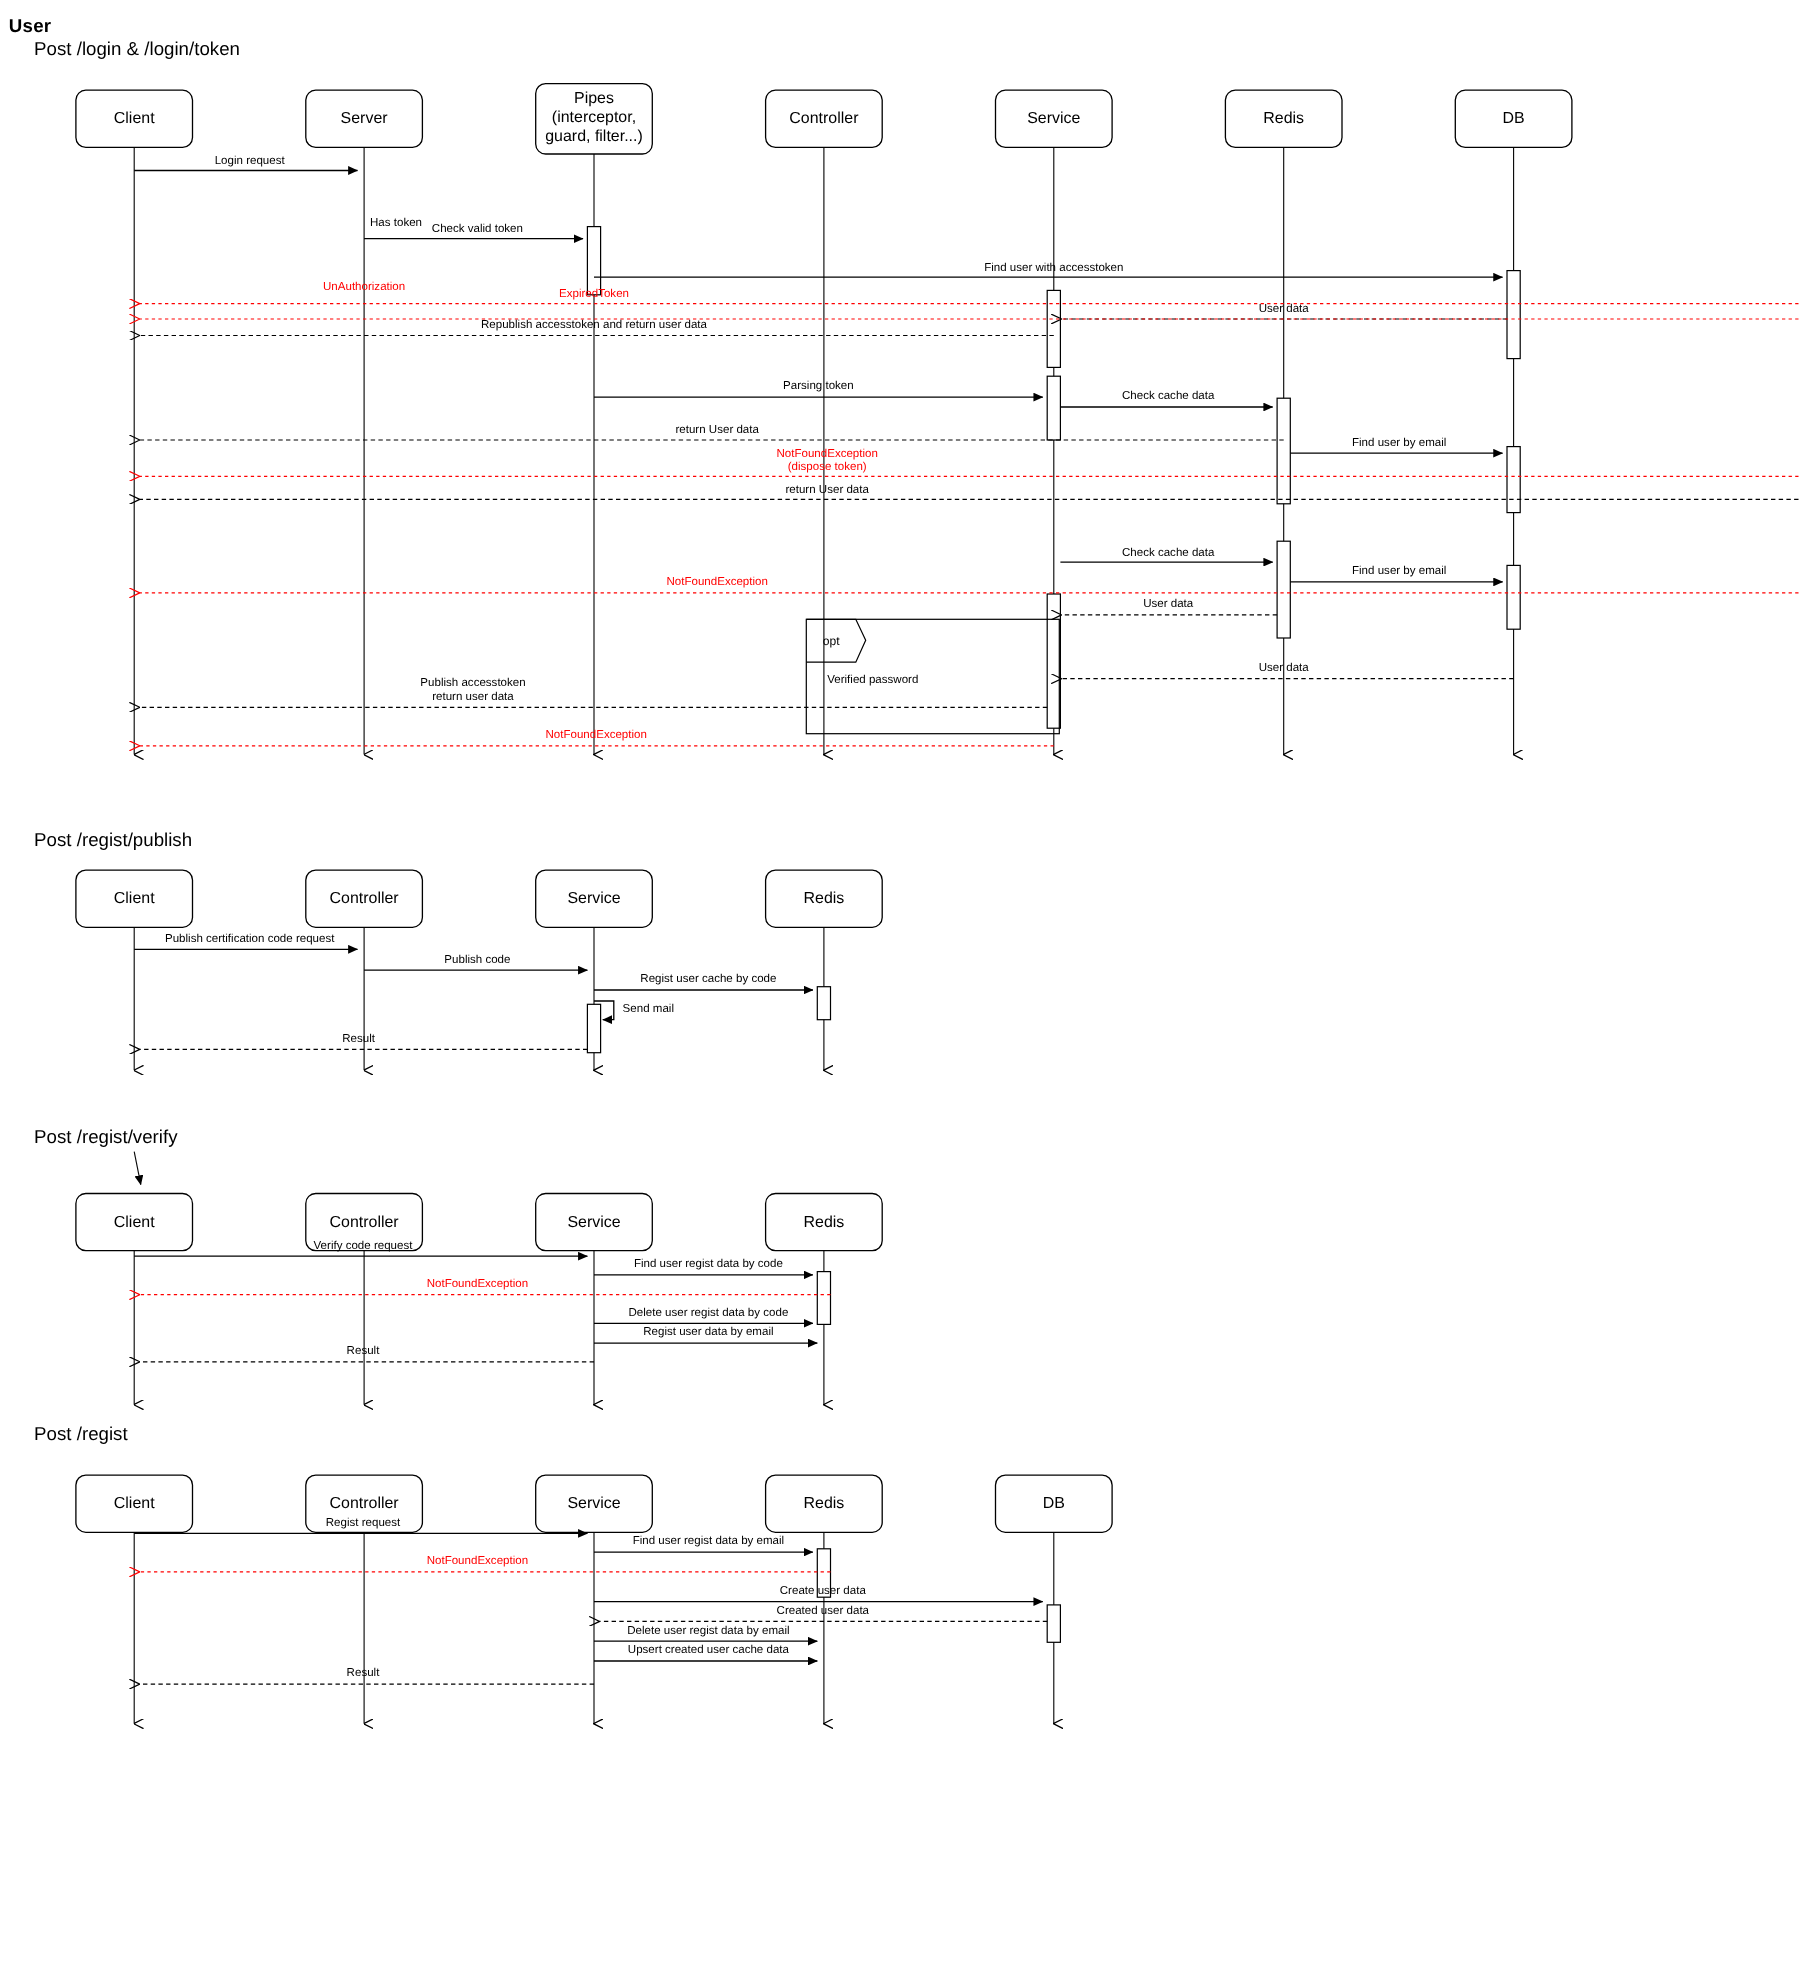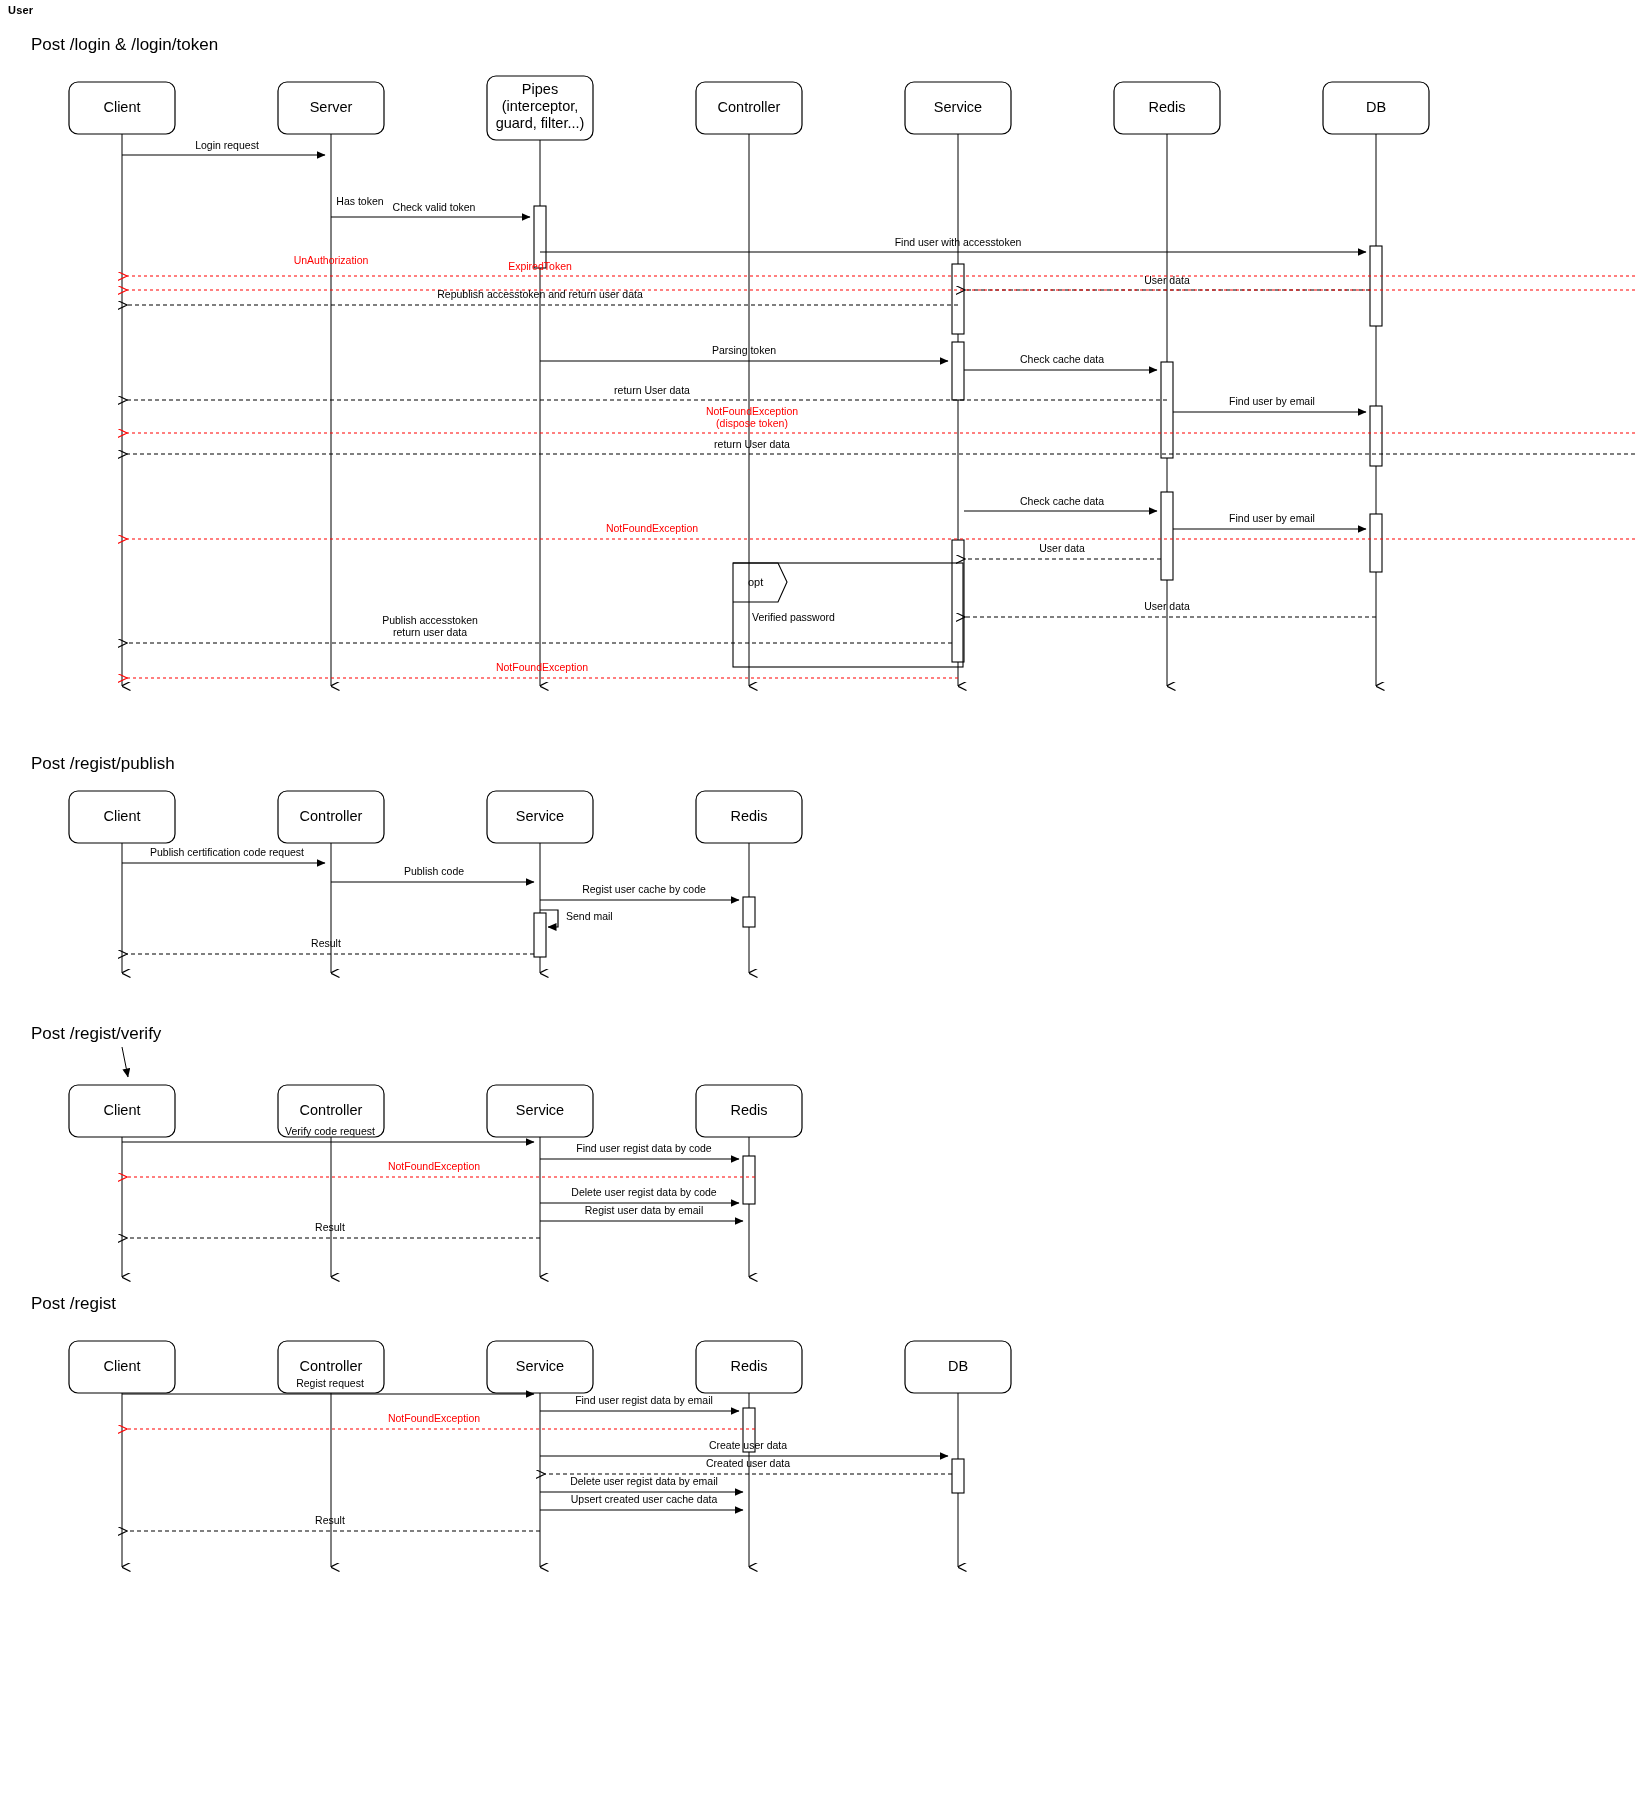--- a/index.html
+++ b/index.html
@@ -1,17 +1,17 @@
 <!DOCTYPE html>
 <html><head>
 <meta charset="utf-8">
 <style>
   html,body{margin:0;padding:0;background:#ffffff;}
   body{width:1641px;height:1801px;font-family:"Liberation Sans",sans-serif;color:#000;position:relative;overflow:hidden;}
-  #page-title{position:absolute;left:8px;top:4px;font-size:11px;font-weight:bold;letter-spacing:.2px;}
+  #page-title{position:absolute;left:8px;top:14px;font-size:17px;font-weight:bold;letter-spacing:.2px;}
   .diagram{position:absolute;left:0;}
   .sec-title{font-size:17px;fill:#000;font-family:"Liberation Sans",sans-serif;}
   .lifeline-label{font-size:14.5px;fill:#000;font-family:"Liberation Sans",sans-serif;text-anchor:middle;}
   .msg-label{font-size:10.5px;fill:#000;font-family:"Liberation Sans",sans-serif;text-anchor:middle;}
   .msg-label.err{fill:#ff0000;}
   .msg-label.lft{text-anchor:start;}
   .frag-label{font-size:11px;fill:#000;font-family:"Liberation Sans",sans-serif;}
   .box{fill:#ffffff;stroke:#000000;stroke-width:1.2;}
   .ll{stroke:#000000;stroke-width:1;}
   .act{fill:#ffffff;stroke:#000000;stroke-width:1.1;}

